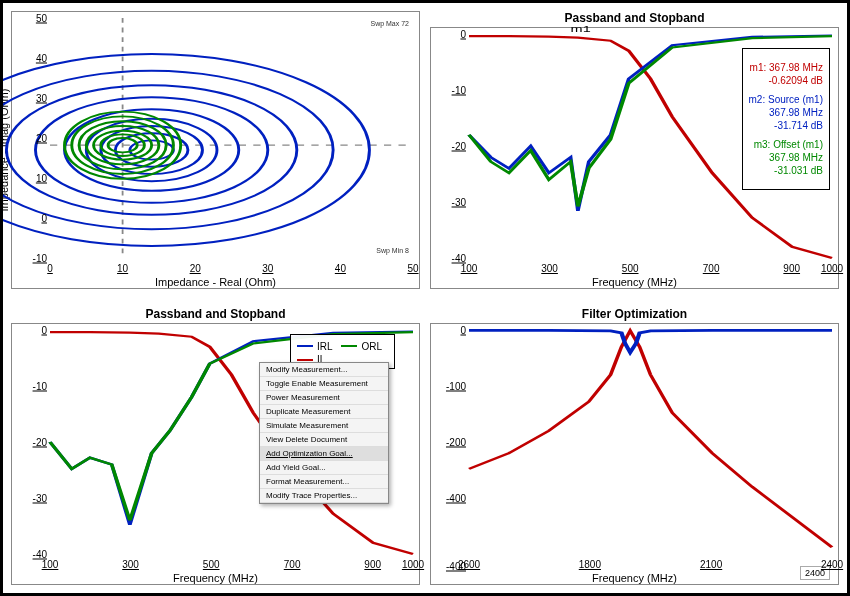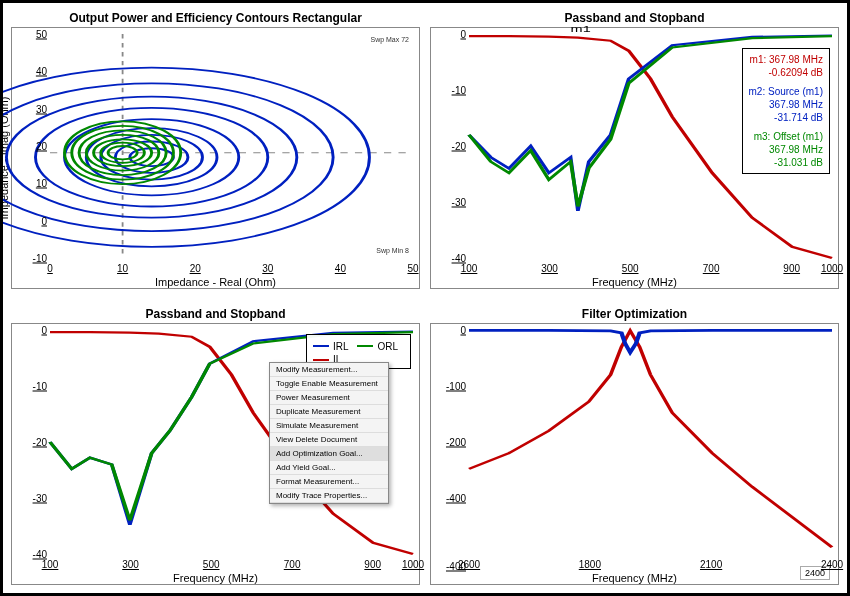--- a/index.html
+++ b/index.html
@@ -72,74 +72,74 @@
     width: calc(100% - 44px);
     height: calc(100% - 36px);
     overflow: visible;
   }
   .marker-box {
     position: absolute;
     right: 8px;
     top: 20px;
     border: 1px solid #000;
     background: rgba(255,255,255,0.9);
-    padding: 4px 6px;
+    padding: 12px 6px;
     font-size: 10px;
     line-height: 1.3;
     text-align: right;
   }
   .legend-box {
     position: absolute;
-    right: 8px;
+    right: 24px;
     top: 10px;
     border: 1px solid #000;
     background: rgba(255,255,255,0.95);
     padding: 3px 6px;
     font-size: 10px;
   }
   .legend-item { display: inline-flex; align-items: center; margin-right: 6px;}
   .legend-swatch { width: 16px; height: 0; border-top: 2px solid; margin-right: 4px;}
   .context-menu {
     position: absolute;
     right: 30px;
     top: 38px;
-    width: 120px;
+    width: 130px;
     background: #f4f4f4;
     border: 1px solid #888;
     box-shadow: 2px 2px 4px rgba(0,0,0,0.3);
     font-size: 8px;
     z-index: 10;
   }
   .context-menu .item {
     padding: 2px 6px;
     border-bottom: 1px solid #ddd;
     white-space: nowrap;
     overflow: hidden;
   }
   .context-menu .item.highlight {
     background: #dedede;
+    text-decoration: underline;
   }
   .swp-label { position: absolute; right: 10px; font-size: 7px; color: #333;}
   .readout {
     position: absolute;
     right: 8px;
     bottom: 4px;
     border: 1px solid #aaa;
     font-size: 9px;
     padding: 1px 4px;
     background: #fff;
   }
 </style>
 </head>
 <body>
 
 <div class="grid">
 
   <div class="chart">
-    <div class="title">Output Power and Efficiency Contours Rectangular</div>
     <div class="plot">
       <div class="ylabel">Impedance - Imag (Ohm)</div>
       <div class="xlabel">Impedance - Real (Ohm)</div>
       <svg class="curves" viewBox="0 0 100 100" preserveAspectRatio="none">
 
         <line x1="20" y1="0" x2="20" y2="100" stroke="#888" stroke-width="0.5" stroke-dasharray="2 2"></line>
         <line x1="0" y1="53" x2="100" y2="53" stroke="#888" stroke-width="0.5" stroke-dasharray="2 2"></line>
 
         <g stroke="#0020c0" fill="none" stroke-width="0.8">
           <ellipse cx="28" cy="55" rx="6" ry="4"></ellipse>

